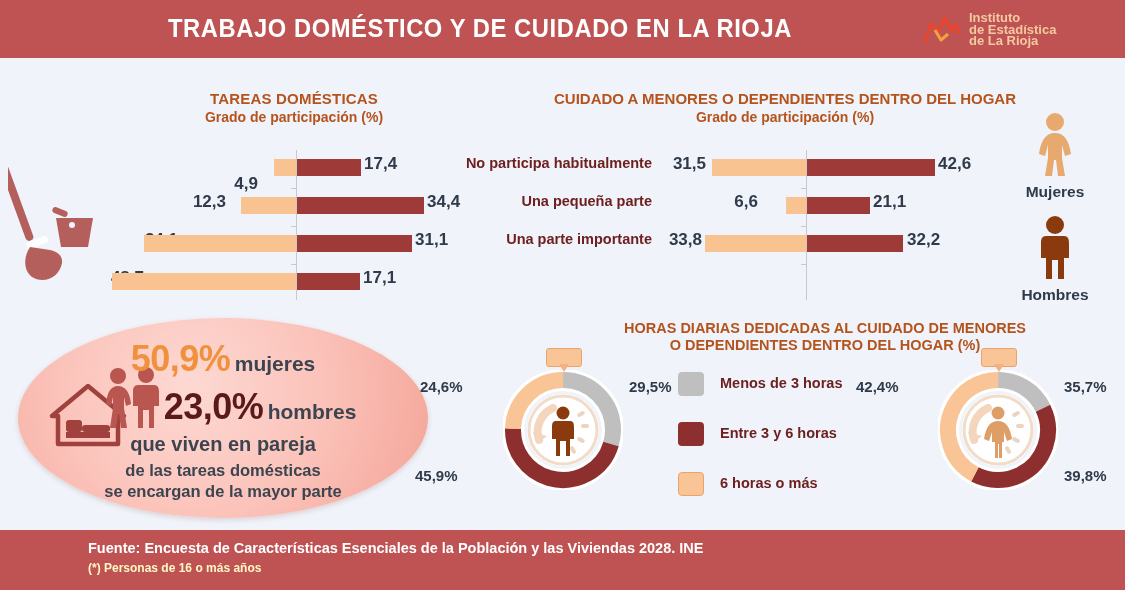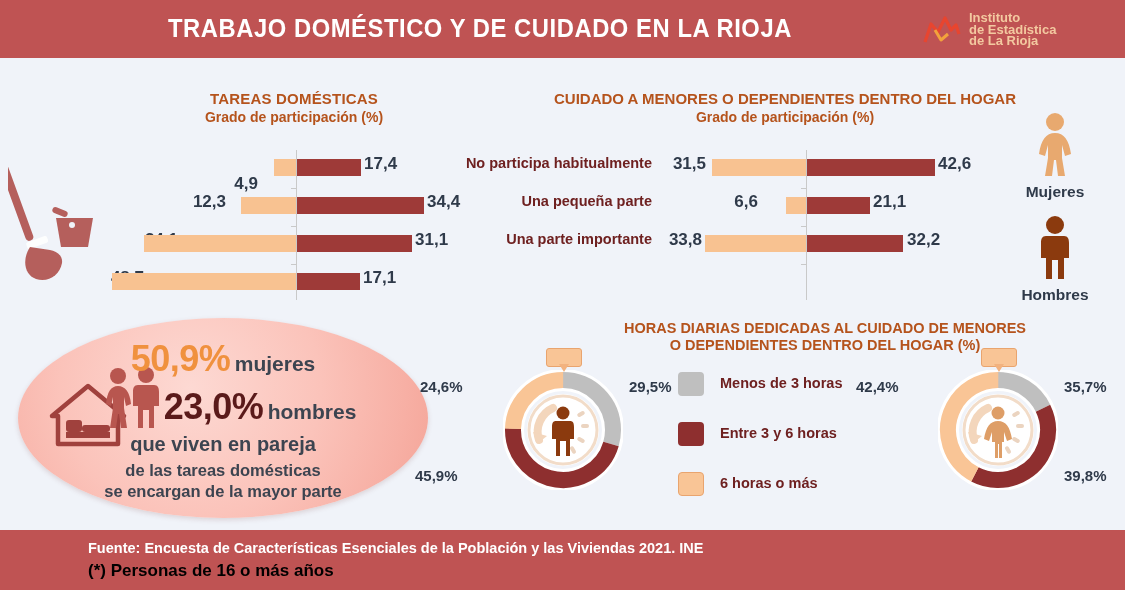--- a/index.html
+++ b/index.html
@@ -110,21 +110,21 @@
   .hl-row{position:absolute;left:0;height:26px;width:200px;}
   .hl-sw{position:absolute;left:0;top:0;width:26px;height:24px;border-radius:4px;}
   .hl-tx{position:absolute;left:42px;top:3px;font-size:14.5px;font-weight:bold;
          color:#6E2020;white-space:nowrap;}
 
   
   .footer{
     position:absolute;left:0;top:530px;width:1125px;height:60px;background:#BF5353;
   }
   .f-l1{position:absolute;left:88px;top:10px;font-size:14.5px;font-weight:bold;color:#fff;white-space:nowrap;}
-  .f-l2{position:absolute;left:88px;top:31px;font-size:17px;font-weight:bold;color:#000000;white-space:nowrap;}
+  .f-l2{position:absolute;left:88px;top:31px;font-size:12px;font-weight:bold;color:#fef9c3;white-space:nowrap;}
 </style>
 </head>
 <body>
 
 <div class="header">
   <div class="header-title">TRABAJO DOMÉSTICO Y DE CUIDADO EN LA RIOJA</div>
   <div class="logo">
     <svg class="logo-mark" viewBox="0 0 42 32">
       <path d="M2 28 L8 10 L15 18 L22 4 L28 16 L33 11 L36 20" stroke="#E8452F" stroke-width="3.2" fill="none" stroke-linejoin="round"></path>
       <path d="M12 16 L18 26 L25 20" stroke="#F2A23C" stroke-width="3" fill="none" stroke-linejoin="round"></path>
@@ -341,15 +341,15 @@
     <div class="hl-sw" style="background:#8E2F2F"></div>
     <div class="hl-tx">Entre 3 y 6 horas</div>
   </div>
   <div class="hl-row" style="top:100px">
     <div class="hl-sw" style="background:#F9C596;border:1.5px solid #E9A46E;box-sizing:border-box"></div>
     <div class="hl-tx">6 horas o más</div>
   </div>
 </div>
 
 <div class="footer">
-  <div class="f-l1">Fuente: Encuesta de Características Esenciales de la Población y las Viviendas 2021. INE</div>
+  <div class="f-l1">Fuente: Encuesta de Características Esenciales de la Población y las Viviendas 2028. INE</div>
   <div class="f-l2">(*) Personas de 16 o más años</div>
 </div>
 
 </body></html>

